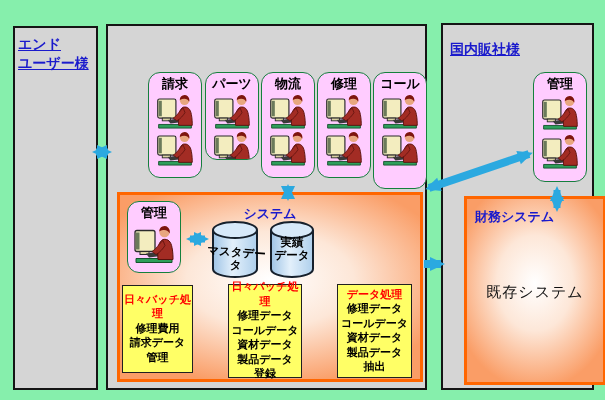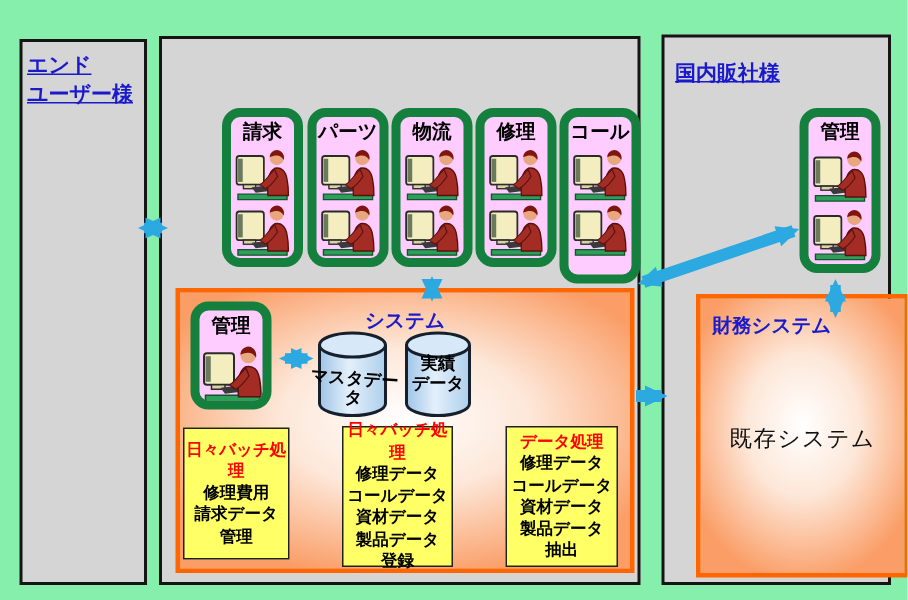--- a/index.html
+++ b/index.html
@@ -3,21 +3,21 @@
 <meta charset="utf-8">
 <style>
   html,body{margin:0;padding:0;}
   #canvas{
     position:relative;width:605px;height:400px;background:#86efac;
     font-family:"DejaVu Sans","Liberation Sans",sans-serif;overflow:hidden;
   }
   .panel{position:absolute;background:#D5D5D5;border:2px solid #151515;box-sizing:border-box;}
   .ptitle{position:absolute;color:#1A1ACC;font-weight:bold;font-size:14px;line-height:19px;white-space:nowrap;}
   .ptitle span{text-decoration:underline;display:block;}
-  .group{position:absolute;background:#FFCCFF;border:6px solid #15803d;border-radius:12px;box-sizing:border-box;text-align:center;overflow:hidden;}
+  .group{position:absolute;background:#FFCCFF;border:1px solid #15803d;border-radius:12px;box-sizing:border-box;text-align:center;overflow:hidden;}
   .glabel{font-size:13px;font-weight:bold;color:#000;margin-top:3px;line-height:16px;}
   .icon{display:block;margin:-3px auto 0;}
   .sysbox{position:absolute;border:3px solid #FF6600;box-sizing:border-box;
     background:radial-gradient(ellipse 62% 58% at 50% 46%,#FFFFFF 0%,#FDE7D8 45%,#FA9D66 100%);}
   .systitle{position:absolute;color:#1A1ACC;font-size:13px;font-weight:bold;width:100%;text-align:center;}
   .cyl{position:absolute;}
   .dblabel{position:absolute;font-size:11.5px;font-weight:bold;color:#000;text-align:center;line-height:13px;}
   .proc{position:absolute;background:#FFFF66;border:1px solid #202020;box-sizing:border-box;
     display:flex;flex-direction:column;justify-content:center;text-align:center;
     font-size:11px;font-weight:bold;line-height:14.5px;color:#000;}
@@ -66,21 +66,21 @@
 
   <div class="group" style="left:148px;top:72px;width:54px;height:106px;">
     <div class="glabel">請求</div>
     <svg class="icon" width="40" height="40">
         <use href="#pc-user"></use>
       </svg>
     <svg class="icon" width="40" height="40">
         <use href="#pc-user"></use>
       </svg>
   </div>
-  <div class="group" style="left:205px;top:72px;width:54px;height:106px;">
+  <div class="group" style="left:205px;top:72px;width:54px;height:88px;">
     <div class="glabel">パーツ</div>
     <svg class="icon" width="40" height="40">
         <use href="#pc-user"></use>
       </svg>
     <svg class="icon" width="40" height="40">
         <use href="#pc-user"></use>
       </svg>
   </div>
   <div class="group" style="left:261px;top:72px;width:54px;height:106px;">
     <div class="glabel">物流</div>

